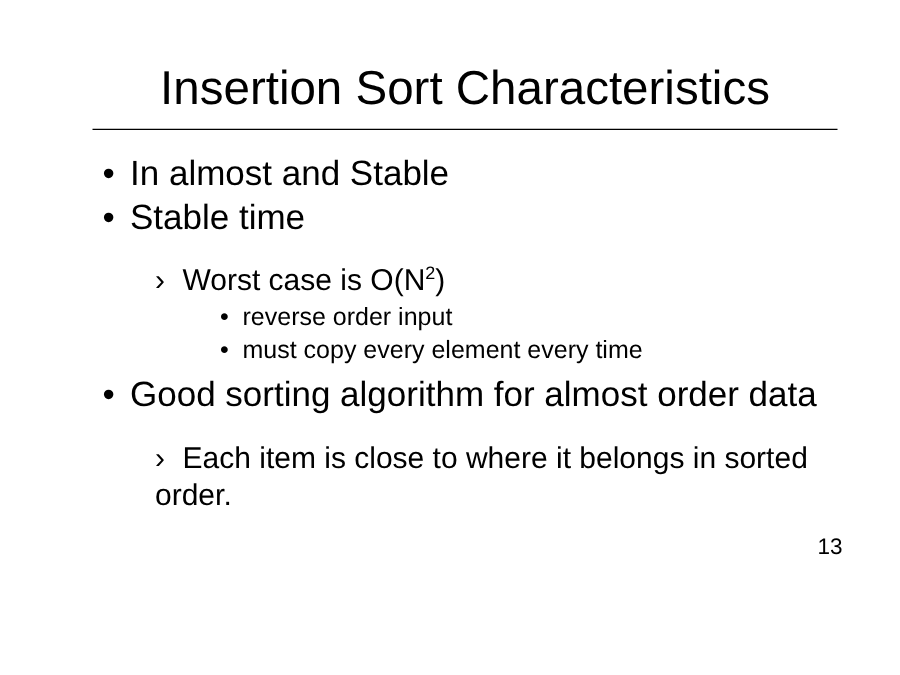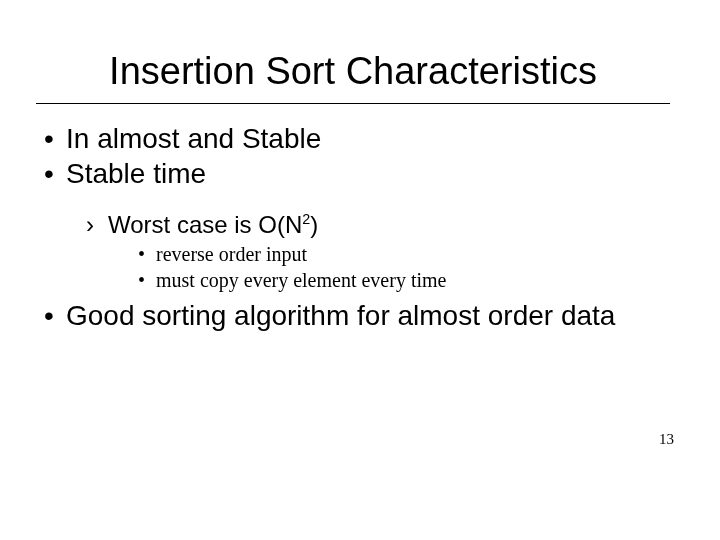--- a/index.html
+++ b/index.html
@@ -1,46 +1,49 @@
 <!DOCTYPE html>
 <html><head>
 <meta charset="utf-8">
 <style>
   * { margin: 0; padding: 0; box-sizing: border-box; }
   html, body { width: 720px; height: 540px; background: #fff; font-family: Arial, Helvetica, sans-serif; color: #000; }
-  .slide { width: 720px; height: 488px; position: relative; padding: 50px 50px 0 36px; }
+  .slide { width: 720px; height: 488px; position: relative; padding: 50px 50px 0 74px; }
   .title { font-size: 38px; text-align: center; font-weight: 400; letter-spacing: 0px; }
   .rule { border: none; border-top: 1.5px solid #000; margin: 10px 0 18px 0; }
   .lvl1 { list-style: none; margin-left: 8px; }
   .lvl1 > li { font-size: 28px; line-height: 1.18; margin-bottom: 2px; }
   .lvl1 > li::before { content: "•"; display: inline-block; width: 22px; }
   .lvl2 { list-style: none; margin: 20px 0 4px 42px; }
   .lvl2 > li { font-size: 24px; line-height: 1.25; }
   .lvl2 > li::before { content: "›"; display: inline-block; width: 22px; }
-  .lvl3 { list-style: none; margin: 2px 0 6px 52px; font-family: Liberation Serif, serif; }
+  .lvl3 { list-style: none; margin: 2px 0 6px 52px; }
   .lvl3 > li { font-size: 20px; line-height: 1.28; }
   .lvl3 > li::before { content: "•"; display: inline-block; width: 18px; }
   .sup { font-size: 0.6em; vertical-align: super; line-height: 0; }
-  .pagenum { position: absolute; right: 46px; bottom: 40px; font-size: 15px; font-family: Liberation Serif, serif; }
+  .pagenum { position: absolute; right: 46px; bottom: 40px; font-size: 18px; }
 </style>
 </head>
 <body>
 
 <div class="slide">
   <h1 class="title">Insertion Sort Characteristics</h1>
   <hr class="rule">
   <ul class="lvl1">
     <li><span>In almost and Stable</span></li>
     <li><span>Stable time</span>
       <ul class="lvl2">
         <li><span><span>Worst case is O(N</span><span class="sup">2</span><span>)</span></span>
           <ul class="lvl3">
             <li><span>reverse order input</span></li>
             <li><span>must copy every element every time</span></li>
           </ul>
         </li>
       </ul>
     </li>
     <li><span>Good sorting algorithm for almost order data</span>
+      <ul class="lvl2">
+        <li><span>Each item is close to where it belongs in sorted order.</span></li>
+      </ul>
     </li>
   </ul>
   <div class="pagenum">13</div>
 </div>
 
 </body></html>

